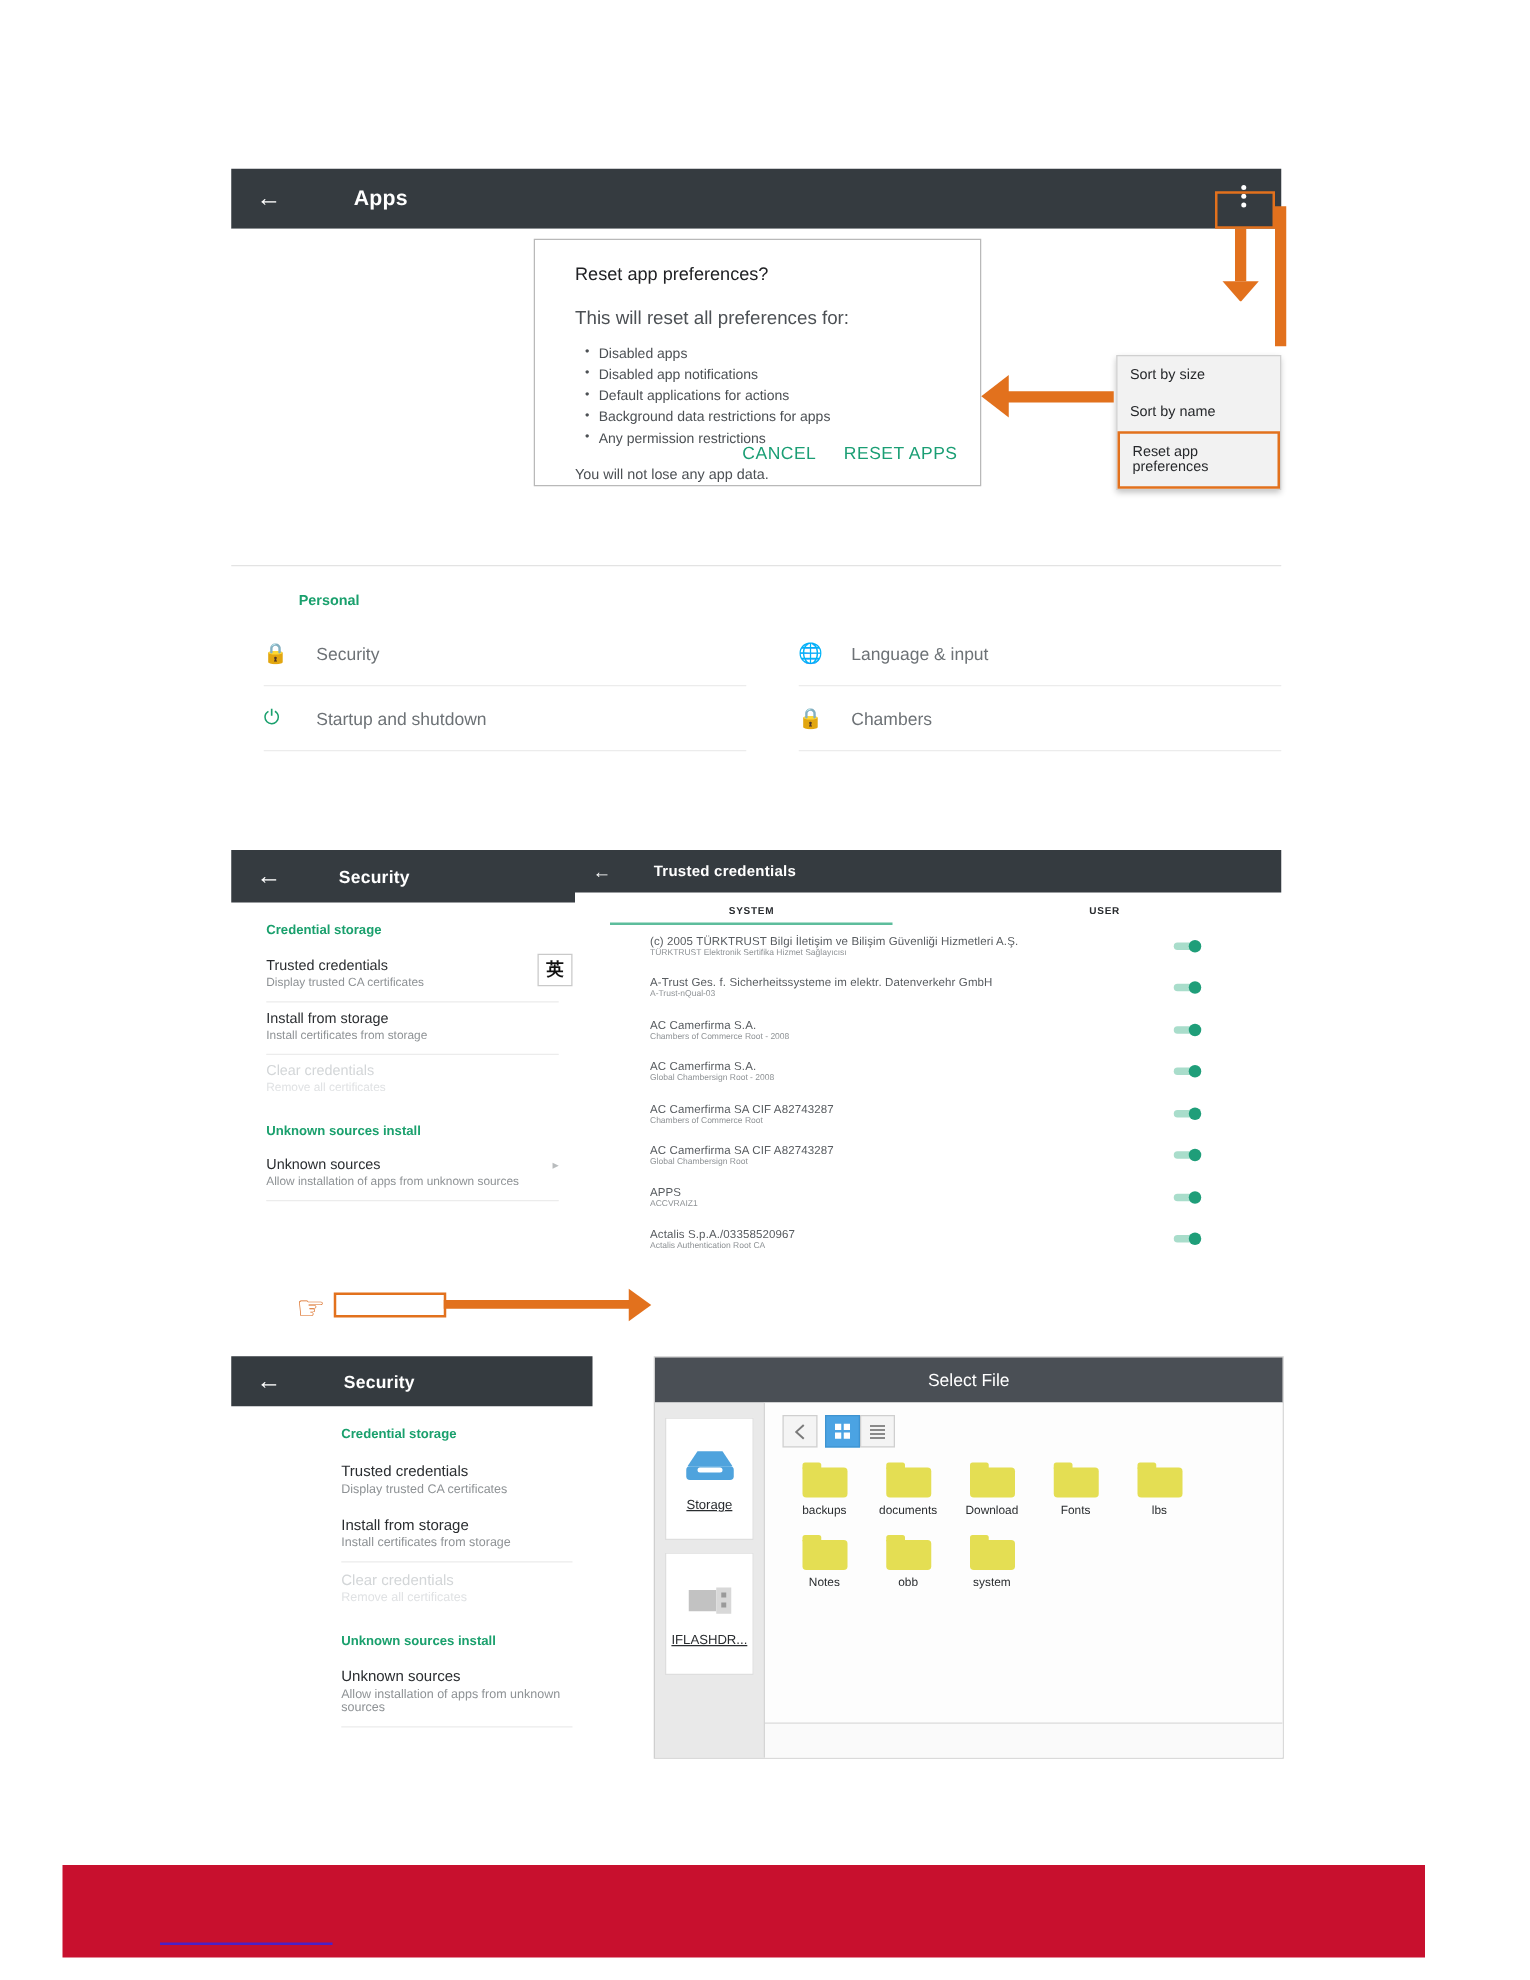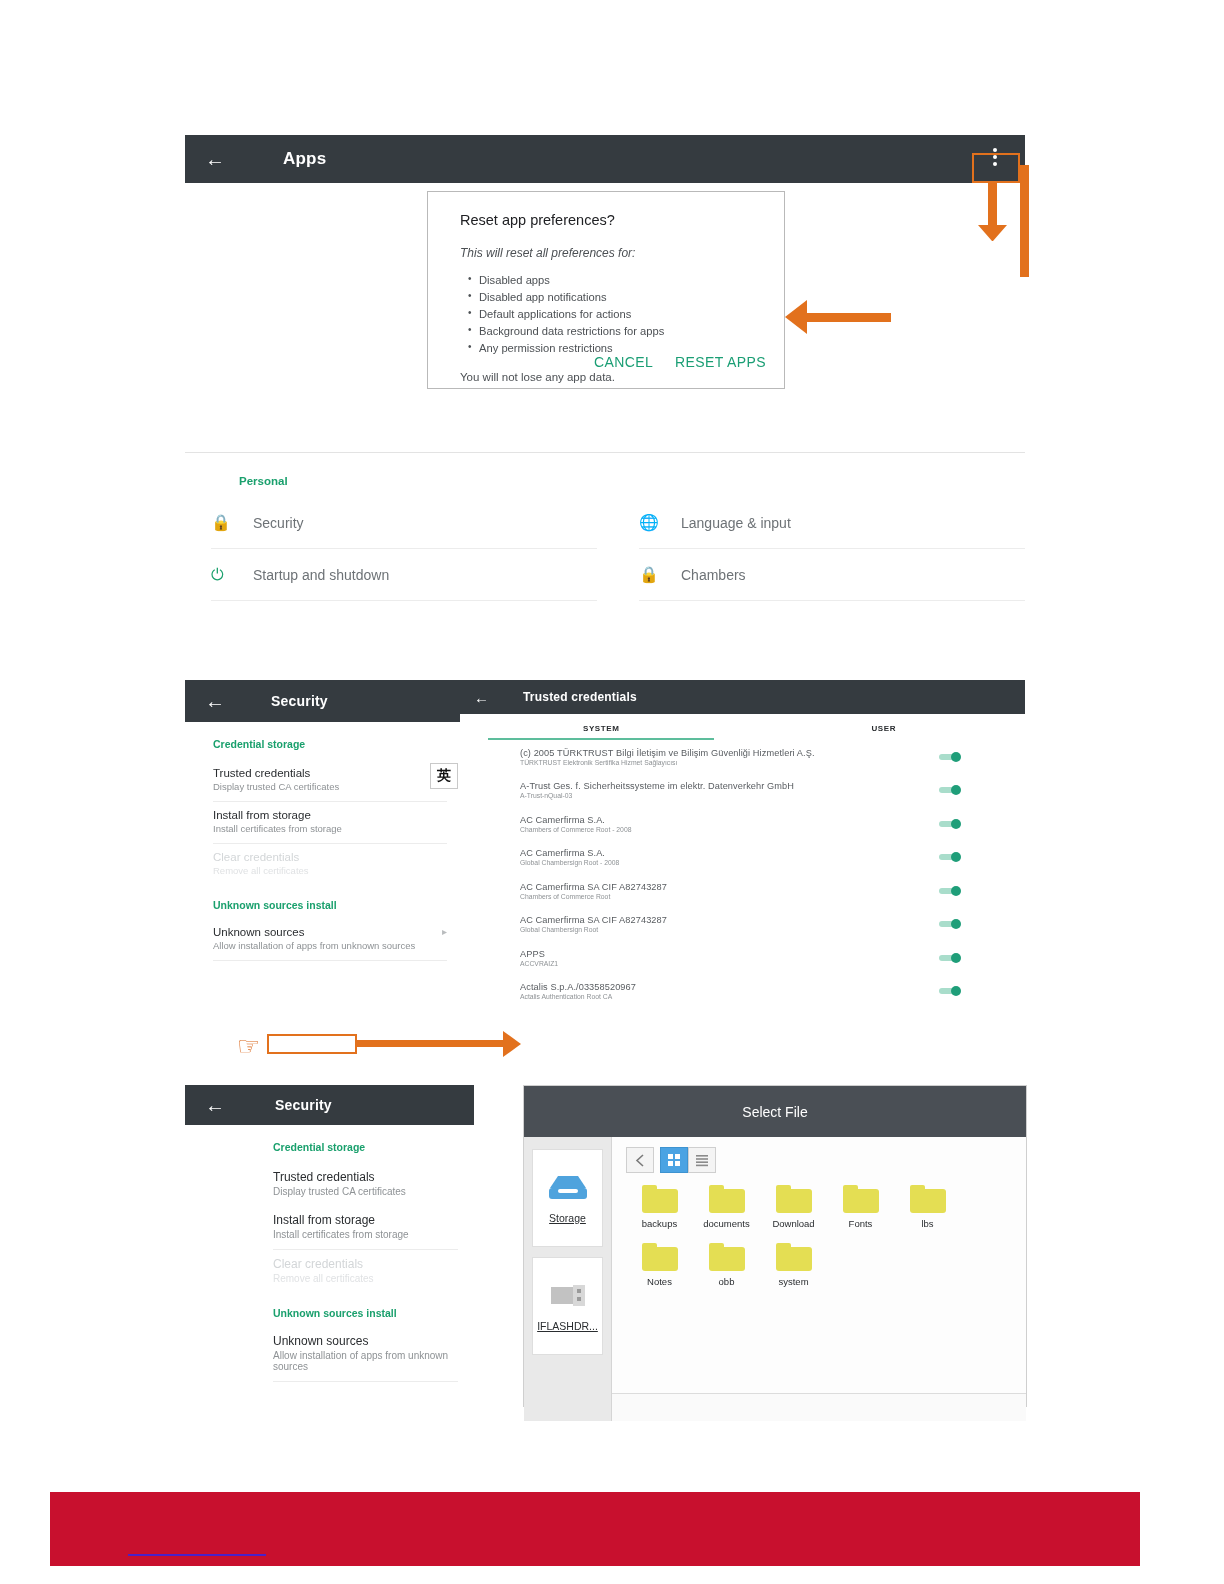--- a/index.html
+++ b/index.html
@@ -21,21 +21,21 @@
   #panel1 .body { position:relative; height:207px; background:#fff; }
 
   .kebab { position:absolute; right:28px; top:13px; width:4px; }
   .kebab i { display:block; width:4px; height:4px; border-radius:50%;
              background:#fff; margin-bottom:3px; }
 
   .dialog { position:absolute; left:242px; top:8px; width:358px; height:198px;
             background:#fff; border:1px solid #b9b9b9; padding:20px 26px 0 32px; }
   .dialog h3 { font-size:14.5px; font-weight:normal; color:#202124;
                margin-bottom:18px; }
-  .dialog .lead { font-size:12px; color:#4c5054; margin-bottom:12px;font-style:italic; }
+  .dialog .lead { font-size:15px; color:#4c5054; margin-bottom:12px; }
   .dialog ul { list-style:none; margin:0 0 14px 8px; }
   .dialog ul li { font-size:11.2px; color:#4c5054; line-height:1.52;
                   position:relative; padding-left:11px; }
   .dialog ul li:before { content:"\2022"; position:absolute; left:0; top:-1px;
                          font-size:10px; color:#4c5054; }
   .dialog .note { font-size:11.5px; color:#4c5054; }
   .dialog .actions { position:absolute; right:18px; bottom:18px;
                      display:flex; gap:22px; }
   .dialog .actions button { background:none; border:none; cursor:pointer;
       color:#1a9e74; font-size:14px; font-weight:normal; letter-spacing:.4px; }
@@ -119,21 +119,21 @@
   .secpane2 { position:absolute; left:0; top:0; width:289px; height:288px;
               background:#fff; }
   .secpane2 .appbar { height:40px; }
   .secpane2 .appbar .title { margin-left:50px; font-size:14px; }
   .secpane2 .seclist { padding:16px 0 0 88px; }
   .secpane2 .seclist .item .t { font-size:12px; }
   .secpane2 .seclist .item .s { font-size:10px; }
 
   .filedlg { position:absolute; left:338px; top:0; width:504px; height:322px;
              background:#fafafa; border:1px solid #cfcfcf; }
-  .filedlg .bar { height:51px; background:#4a4f55; color:#fff;
+  .filedlg .bar { height:36px; background:#4a4f55; color:#fff;
                   display:flex; align-items:center; justify-content:center;
                   font-size:14px; }
   .filedlg .inner { display:flex; height:284px; }
   .sidestore { width:88px; background:#e9e9e9; padding:12px 8px;
                border-right:1px solid #d5d5d5; }
   .storecard { background:#fff; border:1px solid #dedede; height:98px;
                display:flex; flex-direction:column; align-items:center;
                justify-content:center; gap:6px; margin-bottom:10px; }
   .storecard .nm { font-size:10.5px; color:#2a2d30;text-decoration:underline; }
   .files { flex:1; background:#fdfdfd; padding:10px 0 0 0;
@@ -188,20 +188,25 @@
           <li>Background data restrictions for apps</li>
           <li>Any permission restrictions</li>
         </ul>
         <div class="note">You will not lose any app data.</div>
         <div class="actions">
           <button>CANCEL</button>
           <button>RESET APPS</button>
         </div>
       </div>
 
+      <div class="popmenu">
+        <div>Sort by size</div>
+        <div>Sort by name</div>
+        <div class="hl">Reset app preferences</div>
+      </div>
 
       <div class="ann">
         <div class="obox" style="left:787px; top:-30px; width:48px; height:30px;"></div>
         <div class="oline" style="left:803px; top:0px; width:9px; height:42px;"></div>
         <div class="oline" style="left:793px; top:42px; width:29px; height:0;
              border-left:14px solid transparent; border-right:14px solid transparent;
              border-top:16px solid #e2711d; background:none;"></div>
         <div class="oline" style="left:835px; top:-18px; width:9px; height:112px;"></div>
       </div>
       <div class="ann">

